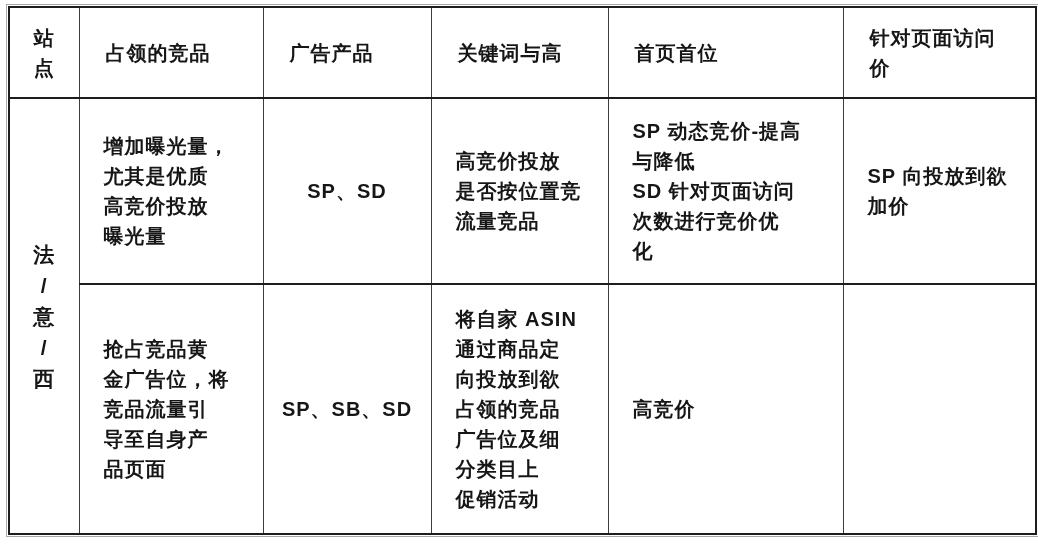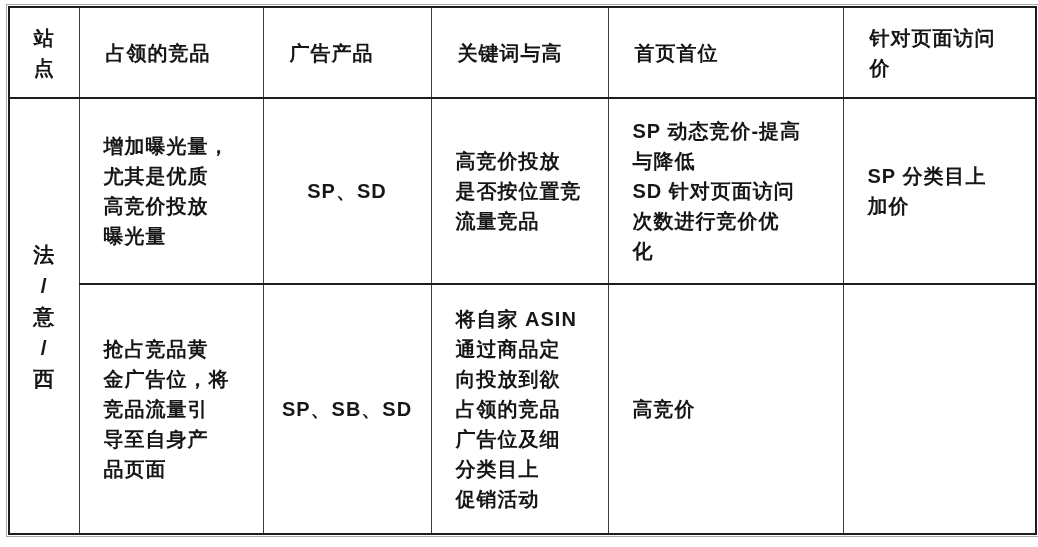--- a/index.html
+++ b/index.html
@@ -85,21 +85,21 @@
 曝光量</td>
       <td class="center">SP、SD</td>
       <td>高竞价投放
 是否按位置竞
 流量竞品</td>
       <td>SP 动态竞价-提高
 与降低
 SD 针对页面访问
 次数进行竞价优
 化</td>
-      <td>SP 分类目上
+      <td>SP 向投放到欲
 加价</td>
     </tr>
     <tr class="row2">
       <td>抢占竞品黄
 金广告位，将
 竞品流量引
 导至自身产
 品页面</td>
       <td class="center">SP、SB、SD</td>
       <td>将自家 ASIN

